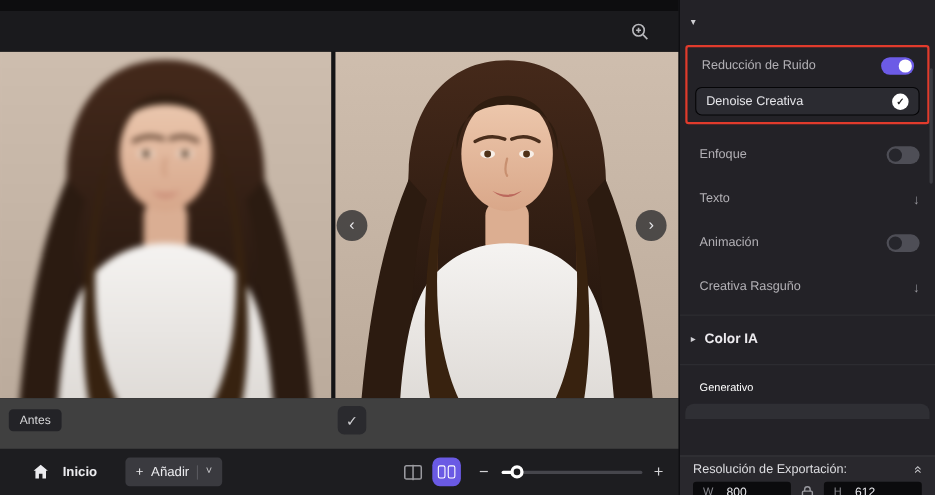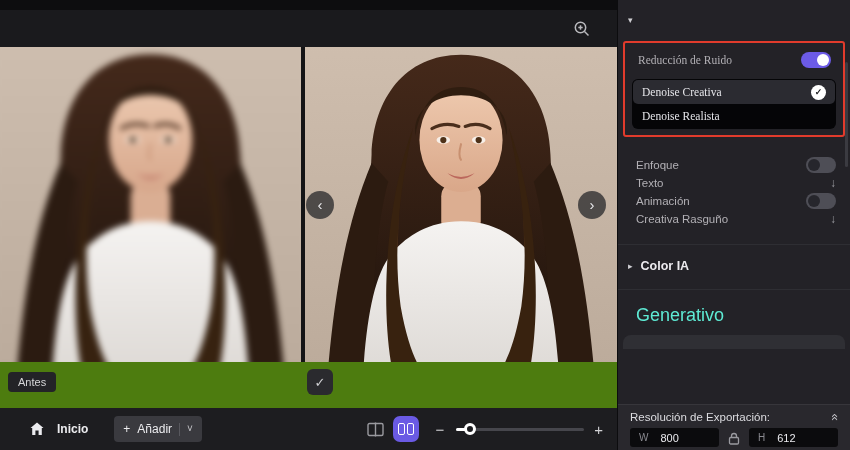--- a/index.html
+++ b/index.html
@@ -19,21 +19,21 @@
   .img-after { flex:1; }
   .portrait { width:100%; height:100%; display:block; }
   .img-before .portrait { filter: blur(3px) saturate(0.95); transform: scale(1.04); }
 
   .nav-btn { position:absolute; width:28px; height:28px; border-radius:50%;
     background:rgba(44,44,46,0.78); border:none; color:#e9e9ec; font-size:15px; line-height:26px;
     text-align:center; cursor:pointer; top:144px; padding:0; }
   .nav-prev { left:306px; }
   .nav-next { left:578px; }
 
-  .viewer-footer { height:46px; background:#4d7c0f; position:relative; }
+  .viewer-footer { height:46px; background:#404040; position:relative; }
   .before-chip { position:absolute; left:8px; top:10px; background:#232327; color:#d6d6d8;
     font-size:11px; padding:4px 10px; border-radius:4px; }
   .apply-btn { position:absolute; left:307px; top:7px; width:26px; height:26px; background:#2a2a2e;
     border:none; border-radius:6px; color:#cfcfd2; font-size:13px; cursor:pointer; }
 
   
   .toolbar { height:42px; background:#1d1d20; display:flex; align-items:center; }
   .home-btn { display:flex; align-items:center; gap:13px; margin-left:30px; cursor:pointer; }
   .home-btn svg { width:14px; height:14px; }
   .home-label { color:#ececef; font-size:12px; font-weight:700; }
@@ -58,48 +58,48 @@
     border:3.5px solid #ffffff; background:#1d1d20; }
 
   
   .panel { width:233px; height:450px; background:#232227; border-left:1px solid #0c0c0e; position:relative; overflow:hidden; }
   .scroll-thumb { position:absolute; right:2px; top:62px; width:3px; height:105px; background:#3b3b41; border-radius:2px; }
 
   .sec-header { display:flex; align-items:center; gap:8px; margin:15px 0 0 10px; cursor:pointer; }
   .sec-caret { color:#cfcfd3; font-size:9px; }
   .sec-label { color:#edebef; font-size:12.5px; font-weight:600; }
 
-  .hl-box { margin:16px 5px 0 5px; border:2px solid #e13b2c; border-radius:3px; padding:9px 7px 6px 7px;font-family:Liberation Serif, serif; }
+  .hl-box { margin:16px 5px 0 5px; border:2px solid #e13b2c; border-radius:3px; padding:9px 7px 6px 7px; }
   .nr-row { display:flex; align-items:center; justify-content:space-between; padding:0 5px 0 6px; height:16px; }
   .row-label { color:#b2b0b5; font-size:11.5px; }
 
   .toggle { width:30px; height:16px; border-radius:9px; position:relative; cursor:pointer; flex:none; }
   .toggle.on { background:#6c5be6; }
   .toggle.on .knob { position:absolute; right:2px; top:2px; width:12px; height:12px; border-radius:50%; background:#ffffff; }
   .toggle.off { background:#4e4e56; }
   .toggle.off .knob { position:absolute; left:2px; top:2px; width:12px; height:12px; border-radius:50%; background:#26262c; }
 
   .dropdown { margin-top:11px; background:#050507; border-radius:6px; overflow:hidden; padding:1px; }
   .dd-opt { height:24px; display:flex; align-items:center; justify-content:space-between; padding:0 9px; cursor:pointer; }
   .dd-opt.selected { background:#2b2b31; border-radius:5px;gap:13px; }
   .dd-label { color:#e6e6ea; font-size:11.5px; }
   .dd-check { width:15px; height:15px; border-radius:50%; background:#ffffff; color:#19191c; font-size:9px;
     display:flex; align-items:center; justify-content:center; font-weight:700; }
 
   .p-row { display:flex; align-items:center; justify-content:space-between; margin:0 14px 0 18px; height:18px; }
   .p-row.first { margin-top:19px; }
-  .p-row + .p-row { }
+  .p-row + .p-row { margin-top:22px; }
   .dl-icon { color:#9a9aa0; font-size:12px; cursor:pointer; }
 
   .divider { height:1px; background:#2e2e33; margin-top:16px; }
   .sub-header { display:flex; align-items:center; gap:8px; margin:14px 0 0 10px; cursor:pointer; }
-  .gen-label { color:#5eead4; font-size:18px; margin:15px 0 0 18px; }
+  .gen-label { color:#ffffff; font-size:10px; margin:15px 0 0 18px; }
   .partial-card { margin:9px 5px 0 5px; height:14px; background:#2f2f34; border-radius:8px 8px 0 0; }
 
-  .export { position:absolute; left:0; bottom:0; width:100%; height:46px; background:#29282d;
+  .export { position:absolute; left:0; bottom:0; width:100%; height:36px; background:#29282d;
     border-top:1px solid #37363b; padding:6px 12px 0 12px; }
   .export-head { display:flex; align-items:center; justify-content:space-between; }
   .export-title { color:#dcdce0; font-size:11.5px; }
   .collapse-icon { color:#c8c8cc; font-size:13px; transform:rotate(90deg); display:inline-block; cursor:pointer; line-height:10px; }
   .export-inputs { display:flex; align-items:center; gap:9px; margin-top:5px; }
   .dim-box { flex:1; height:19px; background:#0b0b0d; border-radius:3px; display:flex; align-items:center; padding:0 9px; gap:12px; }
   .dim-label { color:#8a8a90; font-size:10px; }
   .dim-input { background:transparent; border:none; outline:none; color:#eaeaee; font-size:11px; width:100%;
     font-family:"Liberation Sans", sans-serif; }
   .lock-icon { width:12px; height:13px; color:#9a9aa0; flex:none; cursor:pointer; }
@@ -233,23 +233,20 @@
         <span class="row-label">Reducción de Ruido</span>
         <span class="toggle on">
             <span class="knob"></span>
           </span>
       </div>
       <div class="dropdown">
         <div class="dd-opt selected">
           <span class="dd-label">Denoise Creativa</span>
           <span class="dd-check">✓</span>
         </div>
-        <div class="dd-opt">
-          <span class="dd-label">Denoise Realista</span>
-        </div>
       </div>
     </div>
 
     <div class="p-row first">
       <span class="row-label">Enfoque</span>
       <span class="toggle off">
           <span class="knob"></span>
         </span>
     </div>
 

